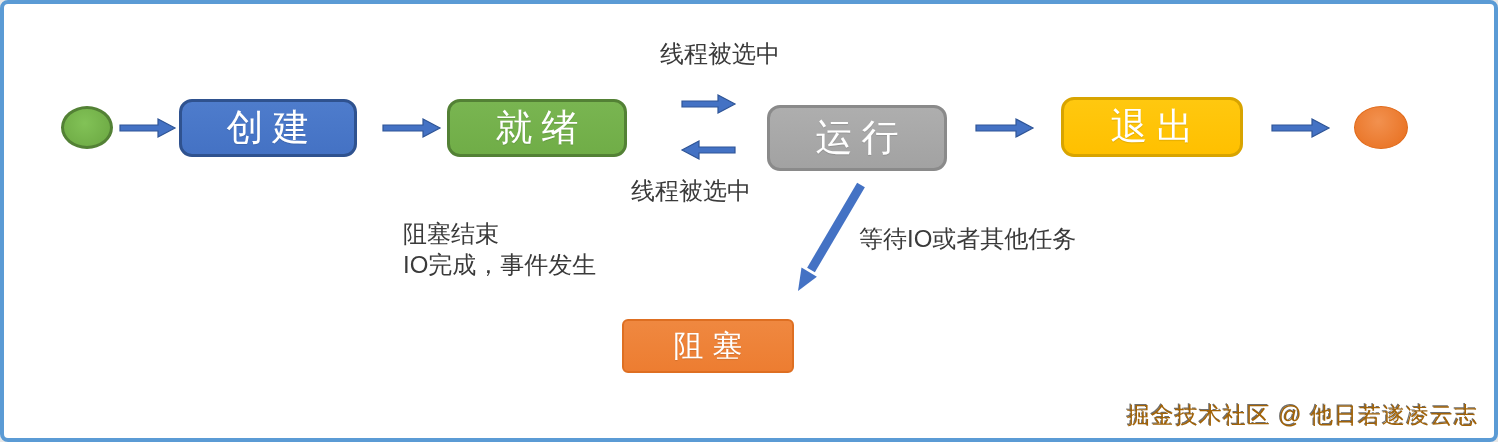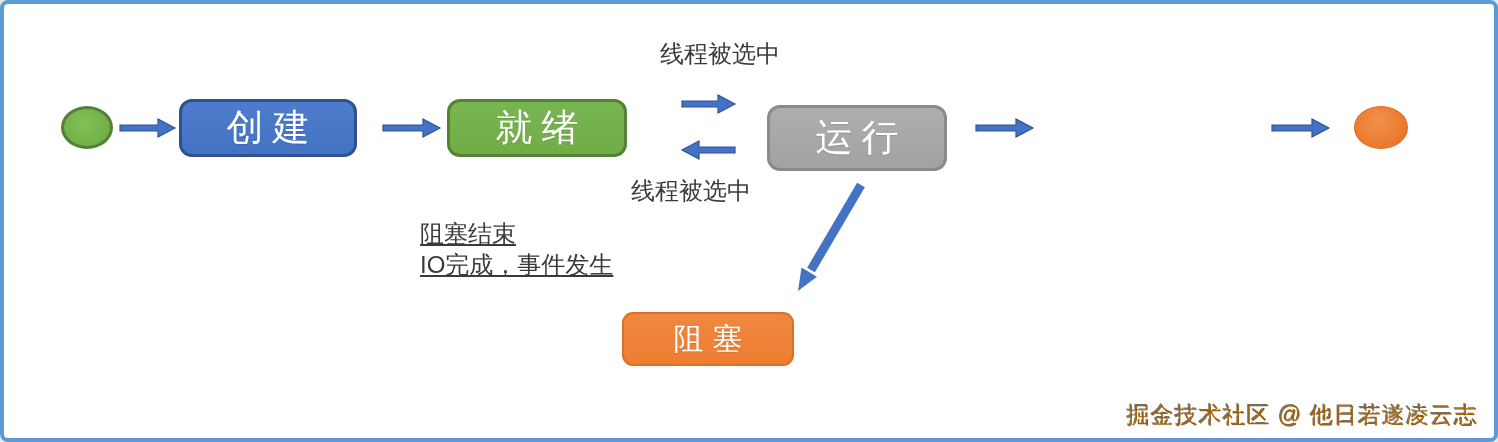--- a/index.html
+++ b/index.html
@@ -40,24 +40,24 @@
     left: 763px; top: 101px; width: 180px; height: 66px;
     background: linear-gradient(#aeaeae, #a2a2a2);
     border: 3px solid #8A8A8A;
   }
   .node-exit {
     left: 1057px; top: 93px; width: 182px; height: 60px;
     background: linear-gradient(#ffc80f, #FFC000);
     border: 3px solid #D8A400;
   }
   .node-blocked {
-    left: 618px; top: 308px; width: 172px; height: 54px;
+    left: 618px; top: 315px; width: 172px; height: 54px;
     background: linear-gradient(#ef8840, #ED7D31);
     border: 2px solid #DE6F22;
-    border-radius: 11px;
+    border-radius: 6px;
     font-size: 30px;
   }
   .circle {
     position: absolute;
     border-radius: 50%;
   }
   .circle-start {
     left: 57px; top: 102px; width: 52px; height: 43px;
     background: radial-gradient(circle at 45% 38%, #82c257, #6aa641);
     border: 3px solid #538135;
@@ -70,21 +70,21 @@
   .arrow { position: absolute; }
   .flabel {
     position: absolute;
     color: #3a3a3a;
     font-size: 24px;
     white-space: nowrap;
     line-height: 31px;
   }
   .lbl-thread-selected { left: 628px; top: 34px; margin-left: 28px; }
   .lbl-time-slice     { left: 627px; top: 171px; }
-  .lbl-block-end      { left: 416px; top: 214px; white-space: pre-line; text-decoration: underline; }
+  .lbl-block-end      { left: 399px; top: 214px; white-space: pre-line; }
   .lbl-wait-io        { left: 855px; top: 219px; }
   .watermark {
     position: absolute;
     right: 16px; top: 396px;
     font-size: 23px;
     letter-spacing: 1px;
     color: #a16207;
     text-shadow: 1.5px 1.5px 0 #ffffff, -1px -1px 0 #6f6f6f;
     white-space: nowrap;
   }
@@ -125,35 +125,39 @@
   <div class="flabel lbl-time-slice">线程被选中</div>
 
   <div class="node node-running">
     <span>运行</span>
   </div>
 
   <svg class="arrow" style="left:970px; top:112px;" width="62" height="24" viewBox="0 0 62 24">
     <path d="M2 9 L42 9 L42 3 L59 12 L42 21 L42 15 L2 15 Z" fill="#4472C4" stroke="#2F5597" stroke-width="1.2"></path>
   </svg>
 
+  <div class="node node-exit">
+    <span>退出</span>
+  </div>
 
   <svg class="arrow" style="left:1266px; top:112px;" width="62" height="24" viewBox="0 0 62 24">
     <path d="M2 9 L42 9 L42 3 L59 12 L42 21 L42 15 L2 15 Z" fill="#4472C4" stroke="#2F5597" stroke-width="1.2"></path>
   </svg>
 
   <div class="circle circle-end"></div>
 
   <div class="flabel lbl-block-end">阻塞结束
 IO完成，事件发生</div>
 
   <svg class="arrow" style="left:775px; top:172px;" width="100" height="125" viewBox="0 0 100 125">
     <line x1="82" y1="9" x2="32" y2="94" stroke="#4472C4" stroke-width="9"></line>
     <polygon points="19,115 22.5,91.5 37.9,100.7" fill="#4472C4"></polygon>
   </svg>
 
+  <div class="flabel lbl-wait-io">等待IO或者其他任务</div>
 
   <div class="node node-blocked">
     <span>阻塞</span>
   </div>
 
   <div class="watermark">掘金技术社区 @ 他日若遂凌云志</div>
 
 </div>
 
 </body></html>

